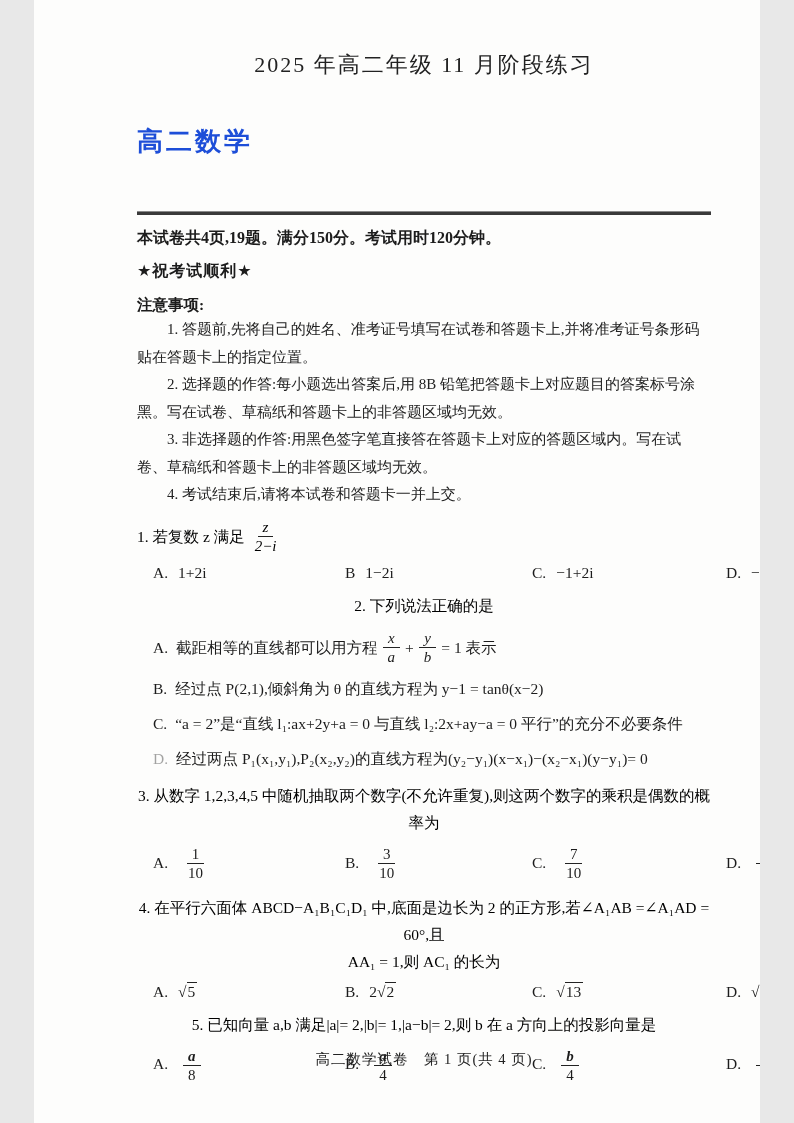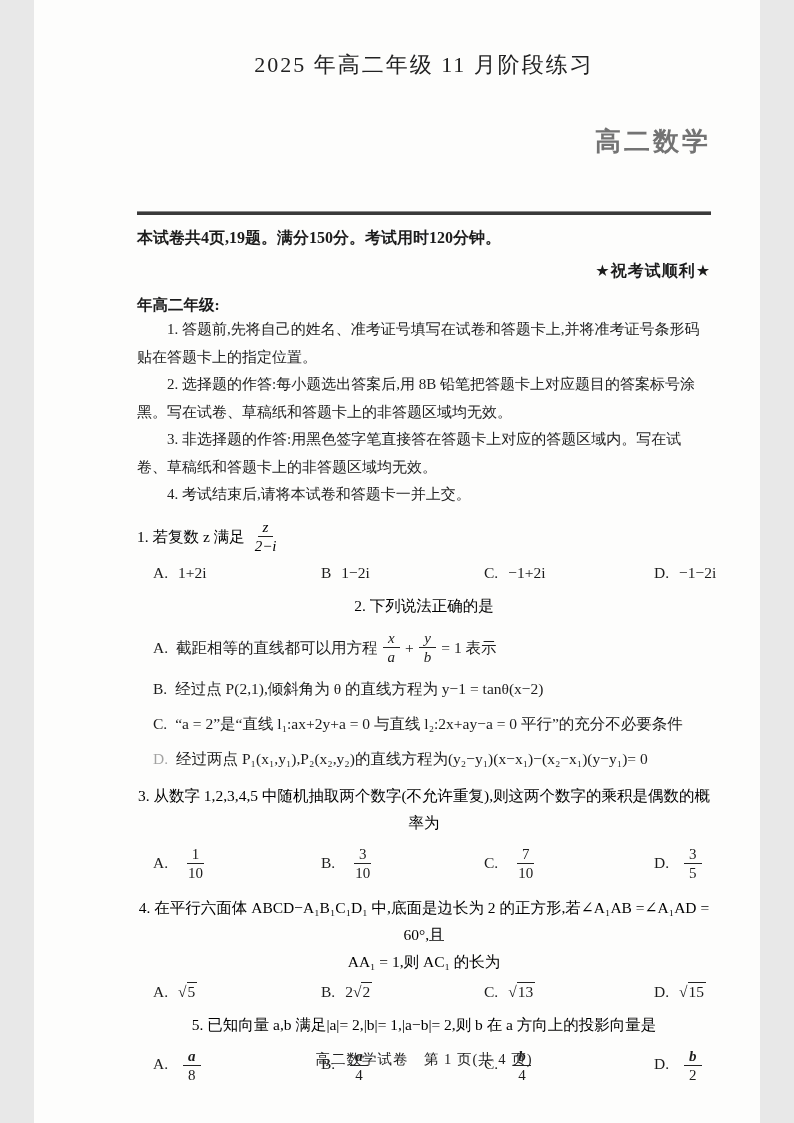--- a/index.html
+++ b/index.html
@@ -16,54 +16,55 @@
   .content{padding:0 49px 0 103px;}
   .doc-title{
     margin-top:50px;
     text-align:center;
     font-size:22px;
     letter-spacing:2px;
     color:#222;
   }
   .doc-subtitle{
     margin-top:44px;
-    text-align:right;
+    text-align:left;
     font-size:26px;
     font-weight:bold;
     letter-spacing:3px;
-    color:#737373;
+    color:#1d4ed8;
   }
   .rule{
     margin-top:52px;
     height:3px;
     background:#3a3a3a;
     border-top:1px solid #8a8a8a;
   }
   .exam-info{margin-top:13px;font-weight:bold;font-size:16px;}
-  .wish{margin-top:12px;text-align:right;font-weight:bold;font-size:16px;letter-spacing:1px;}
+  .wish{margin-top:12px;text-align:left;font-weight:bold;font-size:16px;letter-spacing:1px;}
   .notice-title{margin-top:13px;font-weight:bold;font-size:15.5px;}
   .notice p{
     margin:0;
     text-indent:2em;
     line-height:27.5px;
     font-size:15px;
     color:#222;
   }
   .section-head{margin-top:14px;font-weight:bold;font-size:15.5px;line-height:26px;}
   .section-head .line2{padding-left:28px;}
   .q{line-height:27px;color:#000000;}
   .q1-stem{margin-top:8px;display:flex;align-items:center;flex-wrap:wrap;}
   .q-stem{margin-top:10px;text-align:center;}
   .opt-row{
     display:grid;
     grid-template-columns:168px 163px 170px 1fr;
     padding-left:16px;
     align-items:center;
     margin-top:8px;
     margin-bottom:4px;
+    gap:24px;
   }
   .opt-cell{white-space:nowrap;}
   .opt-label{margin-right:10px;}
   .opt-line{display:flex;align-items:center;flex-wrap:wrap;padding-left:16px;margin-top:9px;line-height:26px;}
   .opt-line .opt-label{margin-right:8px;}
   .frac{
     display:inline-flex;
     flex-direction:column;
     align-items:center;
     vertical-align:middle;
@@ -97,21 +98,21 @@
   <div class="content">
 
     <div class="doc-title">2025 年高二年级 11 月阶段练习</div>
     <div class="doc-subtitle">高二数学</div>
 
     <div class="rule"></div>
 
     <div class="exam-info">本试卷共4页,19题。满分150分。考试用时120分钟。</div>
     <div class="wish">★祝考试顺利★</div>
 
-    <div class="notice-title">年高二年级:</div>
+    <div class="notice-title">注意事项:</div>
     <div class="notice">
       <p>1. 答题前,先将自己的姓名、准考证号填写在试卷和答题卡上,并将准考证号条形码贴在答题卡上的指定位置。</p>
       <p>2. 选择题的作答:每小题选出答案后,用 8B 铅笔把答题卡上对应题目的答案标号涂黑。写在试卷、草稿纸和答题卡上的非答题区域均无效。</p>
       <p>3. 非选择题的作答:用黑色签字笔直接答在答题卡上对应的答题区域内。写在试卷、草稿纸和答题卡上的非答题区域均无效。</p>
       <p>4. 考试结束后,请将本试卷和答题卡一并上交。</p>
     </div>
 
 
     <div class="q q1-stem">
       <span>1. 若复数 z 满足</span>

